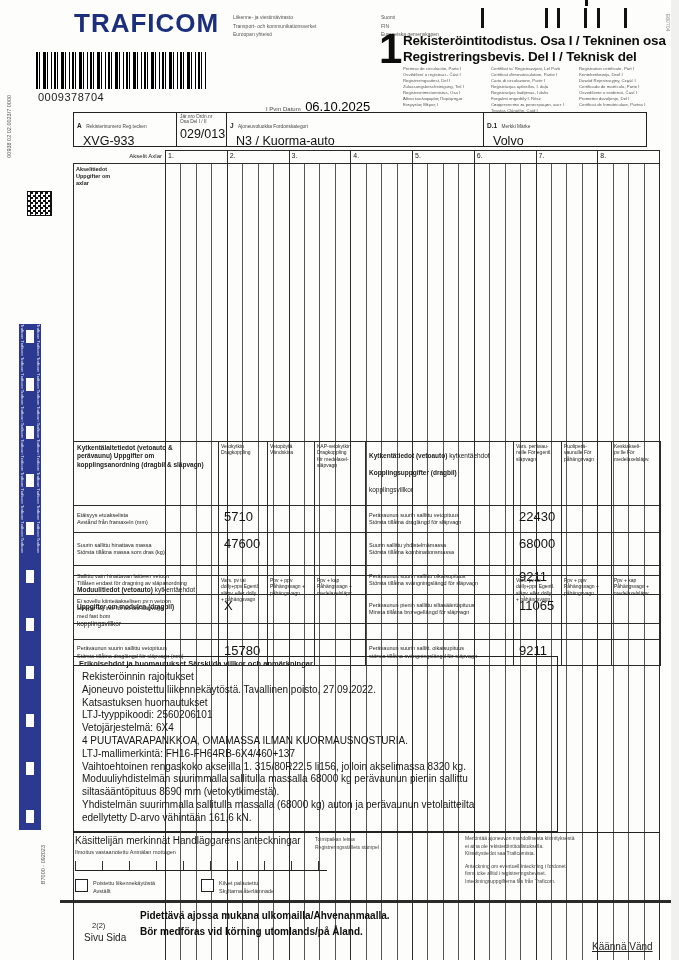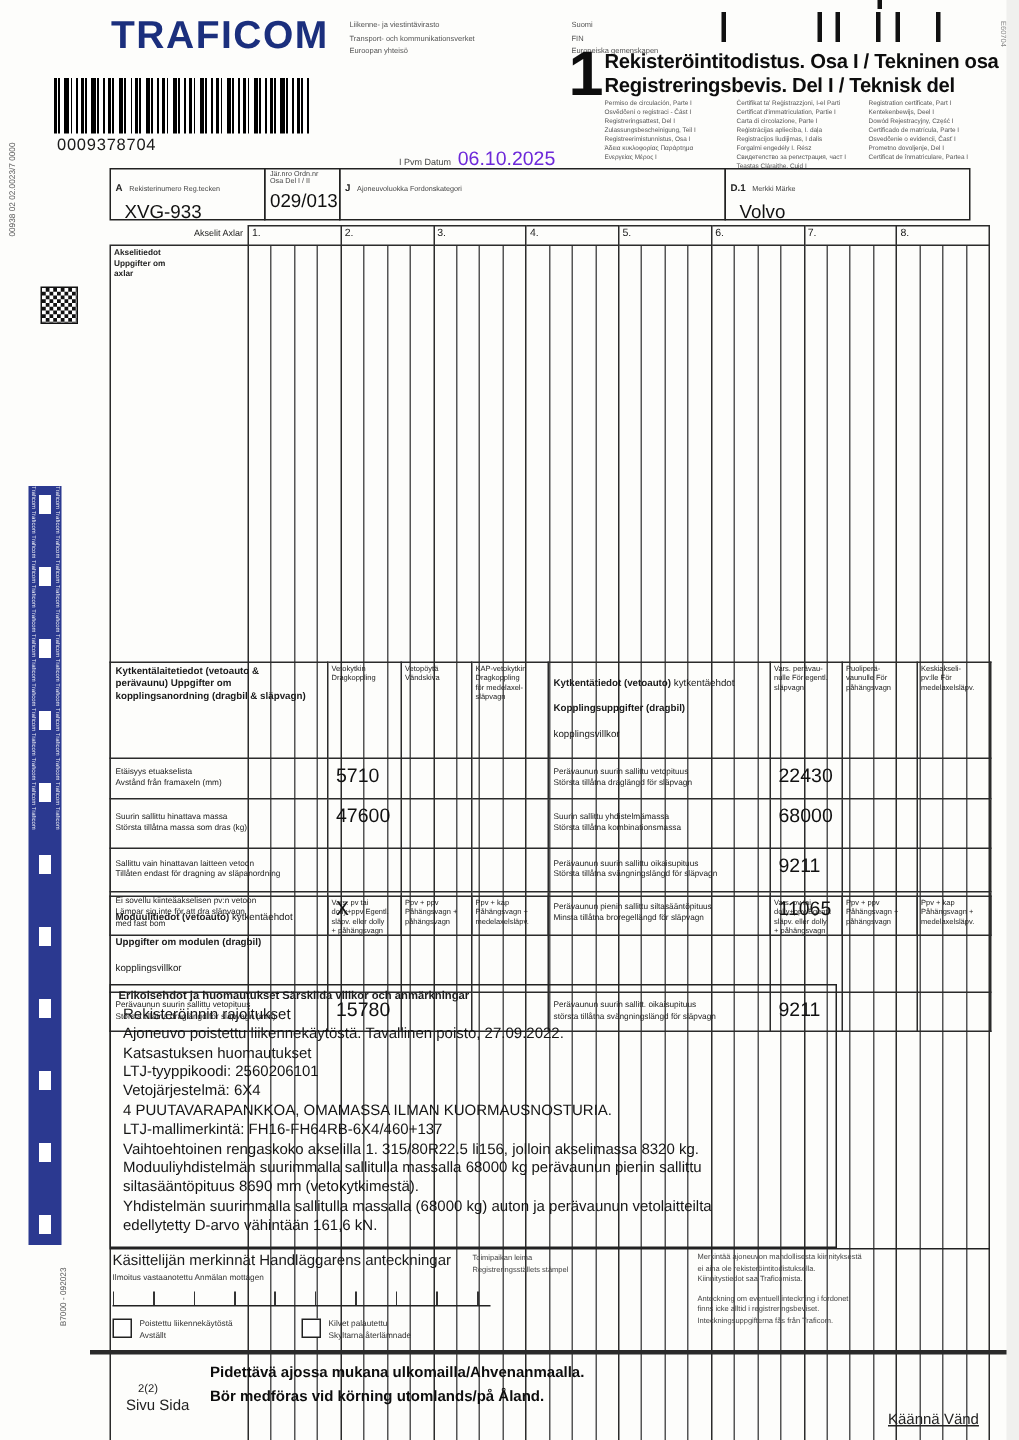--- a/index.html
+++ b/index.html
@@ -34,21 +34,21 @@
   .strip{left:19px;top:324px;width:22px;height:506px;background:#2b3990;}
   .strip-text{position:absolute;top:0;height:100%;writing-mode:vertical-rl;font-size:4px;
     color:rgba(255,255,255,.9);overflow:hidden;line-height:1;}
   .strip-text.l{left:1px;} .strip-text.r{right:1px;}
   .strip-dashes{position:absolute;left:7px;top:6px;width:8px;height:494px;
     background:repeating-linear-gradient(180deg,#fff 0 13px,transparent 13px 48px);}
   .left-code-bottom{left:40px;top:845px;writing-mode:vertical-rl;transform:rotate(180deg);font-size:5.5px;color:#555;}
 
   .date-block{left:266px;top:97px;}
   .date-label{font-size:6px;color:#444;}
-  .date-value{font-size:13px;color:#6d28d9;}
+  .date-value{font-size:13px;color:#000000;}
 
   
   .fields{left:73px;top:112px;width:587px;height:35px;display:flex;}
   .fbox{border:1.2px solid #222;margin-left:-1px;padding:1px 3px;box-sizing:border-box;overflow:hidden;}
   .fbox:first-child{margin-left:0;}
   .fcode{font-size:6.5px;font-weight:bold;color:#222;}
   .fname{font-size:4.8px;color:#444;}
   .fval{font-size:12.5px;margin:2px 0 0 6px;color:#111;}
 
   
@@ -60,21 +60,21 @@
   .lbl{font-size:5px;line-height:1.25;padding:2px 2px;color:#222;white-space:pre-line;}
   .lbl.b{font-weight:bold;font-size:5.5px;}
   .subs{display:flex;height:100%;}
   .sub{flex:1;border-left:0.8px solid #555;overflow:hidden;display:flex;align-items:center;justify-content:center;}
   .sub:first-child{border-left:none;}
   .r-vert td{height:56px;}
   .vtext{writing-mode:vertical-rl;transform:rotate(180deg);font-size:4.2px;line-height:1.3;
     white-space:pre-line;color:#333;display:block;height:100%;margin:0 auto;padding-top:1px;}
 
   .coupling{left:73px;top:441px;width:587px;}
-  .module{left:73px;top:597px;width:587px;}
+  .module{left:73px;top:575px;width:587px;}
   .sec-title{font-size:6.5px;font-weight:bold;line-height:1.3;padding:2px 3px;white-space:pre-line;}
   .sec-title .reg{font-weight:normal;}
   .colhead{font-size:5px;line-height:1.25;padding:1px 2px;color:#222;white-space:pre-line;}
   .clbl{font-size:5.5px;line-height:1.3;padding:3px 3px;color:#222;white-space:pre-line;vertical-align:middle;}
   .cval{font-size:13px;padding:3px 0 0 5px;color:#111;}
 
   
   .special{left:73px;top:656px;width:485px;height:176px;border:1.2px solid #222;box-sizing:border-box;}
   .special-title{font-size:7.5px;font-weight:bold;padding:2px 5px;}
   .special-text{font-size:10px;line-height:1.28;padding:1px 8px;white-space:pre-line;color:#151515;}
@@ -185,20 +185,21 @@
       <div class="fval">XVG-933</div>
     </div>
     <div class="fbox" style="width:51px">
       <div class="fname pre" style="line-height:1.1">Jär.nro  Ordn.nr
 Osa  Del I / II</div>
       <div class="fval" style="margin-left:0">029/013</div>
     </div>
     <div class="fbox" style="width:258px">
       <div><span class="fcode">J</span>
            <span class="fname">Ajoneuvoluokka  Fordonskategori</span></div>
+      <div class="fval">N3 / Kuorma-auto</div>
     </div>
     <div class="fbox" style="width:164px">
       <div><span class="fcode">D.1</span>
            <span class="fname">Merkki  Märke</span></div>
       <div class="fval">Volvo</div>
     </div>
   </div>
 
   <table class="axle">
     <colgroup>

